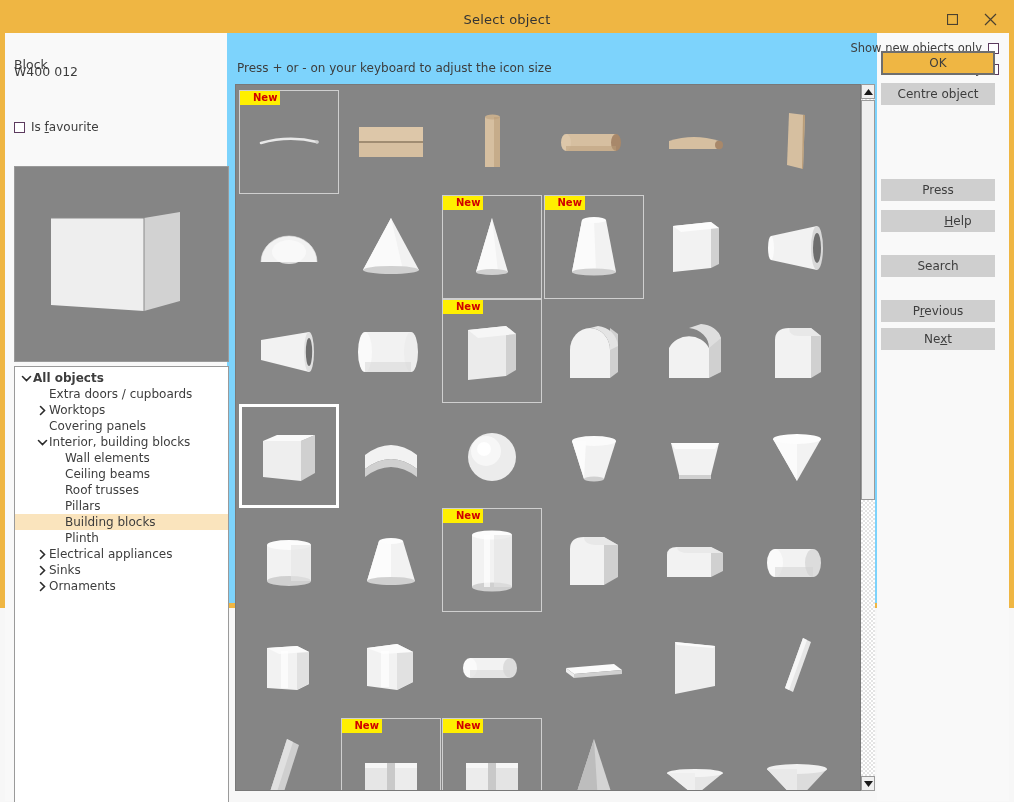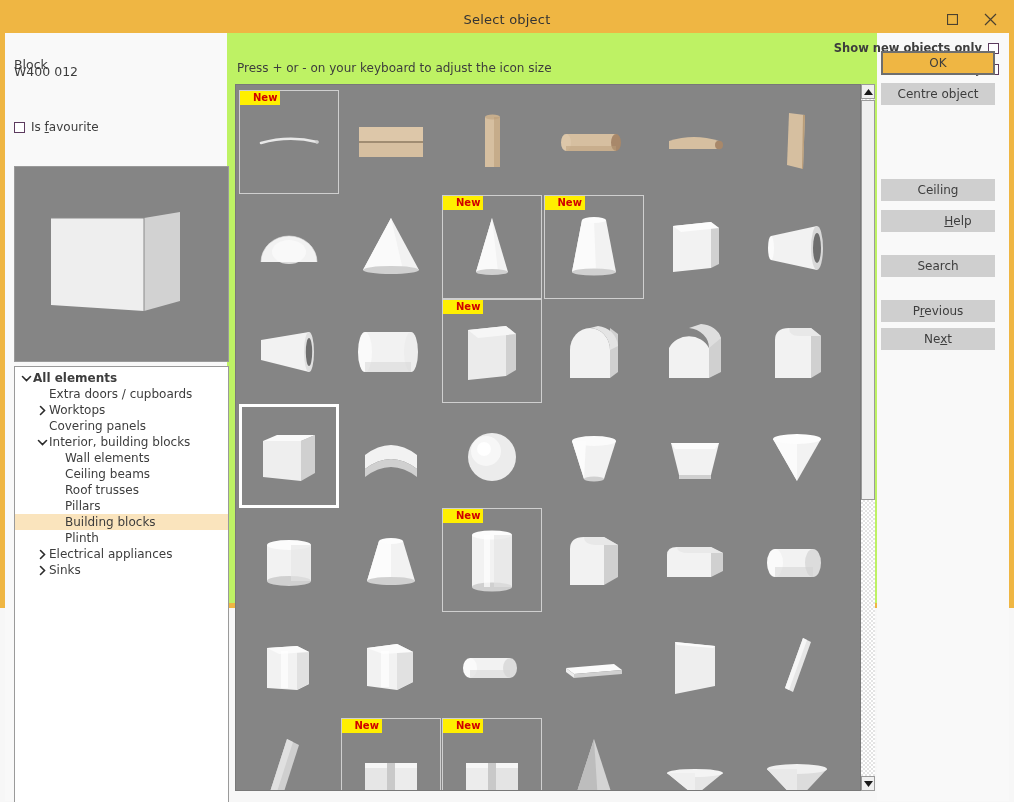--- a/index.html
+++ b/index.html
@@ -6,21 +6,21 @@
   body{
     width:1014px;height:802px;overflow:hidden;
     background:#f7f7f7;
     font-family:"DejaVu Sans","Liberation Sans",sans-serif;
     font-size:12px;color:#3a3a3a;
   }
   .window{
     position:absolute;left:0;top:0;width:1014px;height:608px;
     box-sizing:border-box;
     border:5px solid #efb643;
-    background:#bef264;
+    background:#7dd3fc;
   }
   
   .titlebar{
     position:absolute;left:0;top:0;width:1004px;height:28px;
     background:#efb643;
     display:flex;align-items:center;justify-content:center;
   }
   .titlebar .title{
     font-size:13px;color:#343434;letter-spacing:.2px;
   }
@@ -170,21 +170,21 @@
       </svg>
     </div>
 
     <div class="tree">
         <div class="trow bold">
           <span class="tw" style="margin-left: 4px;">
             <svg width="11" height="11" viewBox="0 0 11 11">
               <polyline points="1.5,3.5 5.5,7.5 9.5,3.5" fill="none" stroke="#2b2b2b" stroke-width="1.6" stroke-linecap="round"></polyline>
             </svg>
           </span>
-          <span>All elements</span>
+          <span>All objects</span>
         </div>
         <div class="trow">
           <span class="tw" style="margin-left: 20px;"></span>
           <span>Extra doors / cupboards</span>
         </div>
         <div class="trow">
           <span class="tw" style="margin-left: 20px;">
             <svg width="11" height="11" viewBox="0 0 11 11">
               <polyline points="3.5,1.5 7.5,5.5 3.5,9.5" fill="none" stroke="#2b2b2b" stroke-width="1.6" stroke-linecap="round"></polyline>
             </svg>
@@ -235,20 +235,28 @@
           </span>
           <span>Electrical appliances</span>
         </div>
         <div class="trow">
           <span class="tw" style="margin-left: 20px;">
             <svg width="11" height="11" viewBox="0 0 11 11">
               <polyline points="3.5,1.5 7.5,5.5 3.5,9.5" fill="none" stroke="#2b2b2b" stroke-width="1.6" stroke-linecap="round"></polyline>
             </svg>
           </span>
           <span>Sinks</span>
+        </div>
+        <div class="trow">
+          <span class="tw" style="margin-left: 20px;">
+            <svg width="11" height="11" viewBox="0 0 11 11">
+              <polyline points="3.5,1.5 7.5,5.5 3.5,9.5" fill="none" stroke="#2b2b2b" stroke-width="1.6" stroke-linecap="round"></polyline>
+            </svg>
+          </span>
+          <span>Ornaments</span>
         </div>
       </div>
   </div>
 
   <div class="hint">Press + or - on your keyboard to adjust the icon size</div>
 
   <div class="gridwrap">
       <div class="cell outl" style="left: 3px; top: 5px;">
         <span class="badge">New</span>
         <div class="shp">
@@ -651,36 +659,36 @@
     </div>
     <div class="sb-thumb"></div>
     <div class="sb-arrow sb-down">
       <svg width="9" height="6" viewBox="0 0 9 6">
           <polygon points="4.5,6 0,0 9,0" fill="#1a1a1a"></polygon>
         </svg>
     </div>
   </div>
 
   <div class="rightcol">
-      <div class="chkrow" style="top: 8px; font-weight: bold;">
+      <div class="chkrow" style="top: 8px;">
         <span><span>Show ne</span><span class="u">w</span><span> objects only</span></span>
         <span class="cbox"></span>
       </div>
       <div class="chkrow" style="top: 29px;">
         <span><span>Favourites </span><span class="u">o</span><span>nly</span></span>
         <span class="cbox"></span>
       </div>
       <div class="btn primary" style="top: 18px;">
         <span><span>OK</span><span class="u"></span><span></span></span>
       </div>
       <div class="btn" style="top: 50px;">
         <span><span>Centre object</span><span class="u"></span><span></span></span>
       </div>
       <div class="btn" style="top: 146px;">
-        <span><span>Ceiling</span><span class="u"></span><span></span></span>
+        <span><span>Press</span><span class="u"></span><span></span></span>
       </div>
       <div class="btn" style="top: 177px; padding-left: 40px;">
         <span><span></span><span class="u">H</span><span>elp</span></span>
       </div>
       <div class="btn" style="top: 222px;">
         <span><span>Search</span><span class="u"></span><span></span></span>
       </div>
       <div class="btn" style="top: 267px;">
         <span><span>P</span><span class="u">r</span><span>evious</span></span>
       </div>

